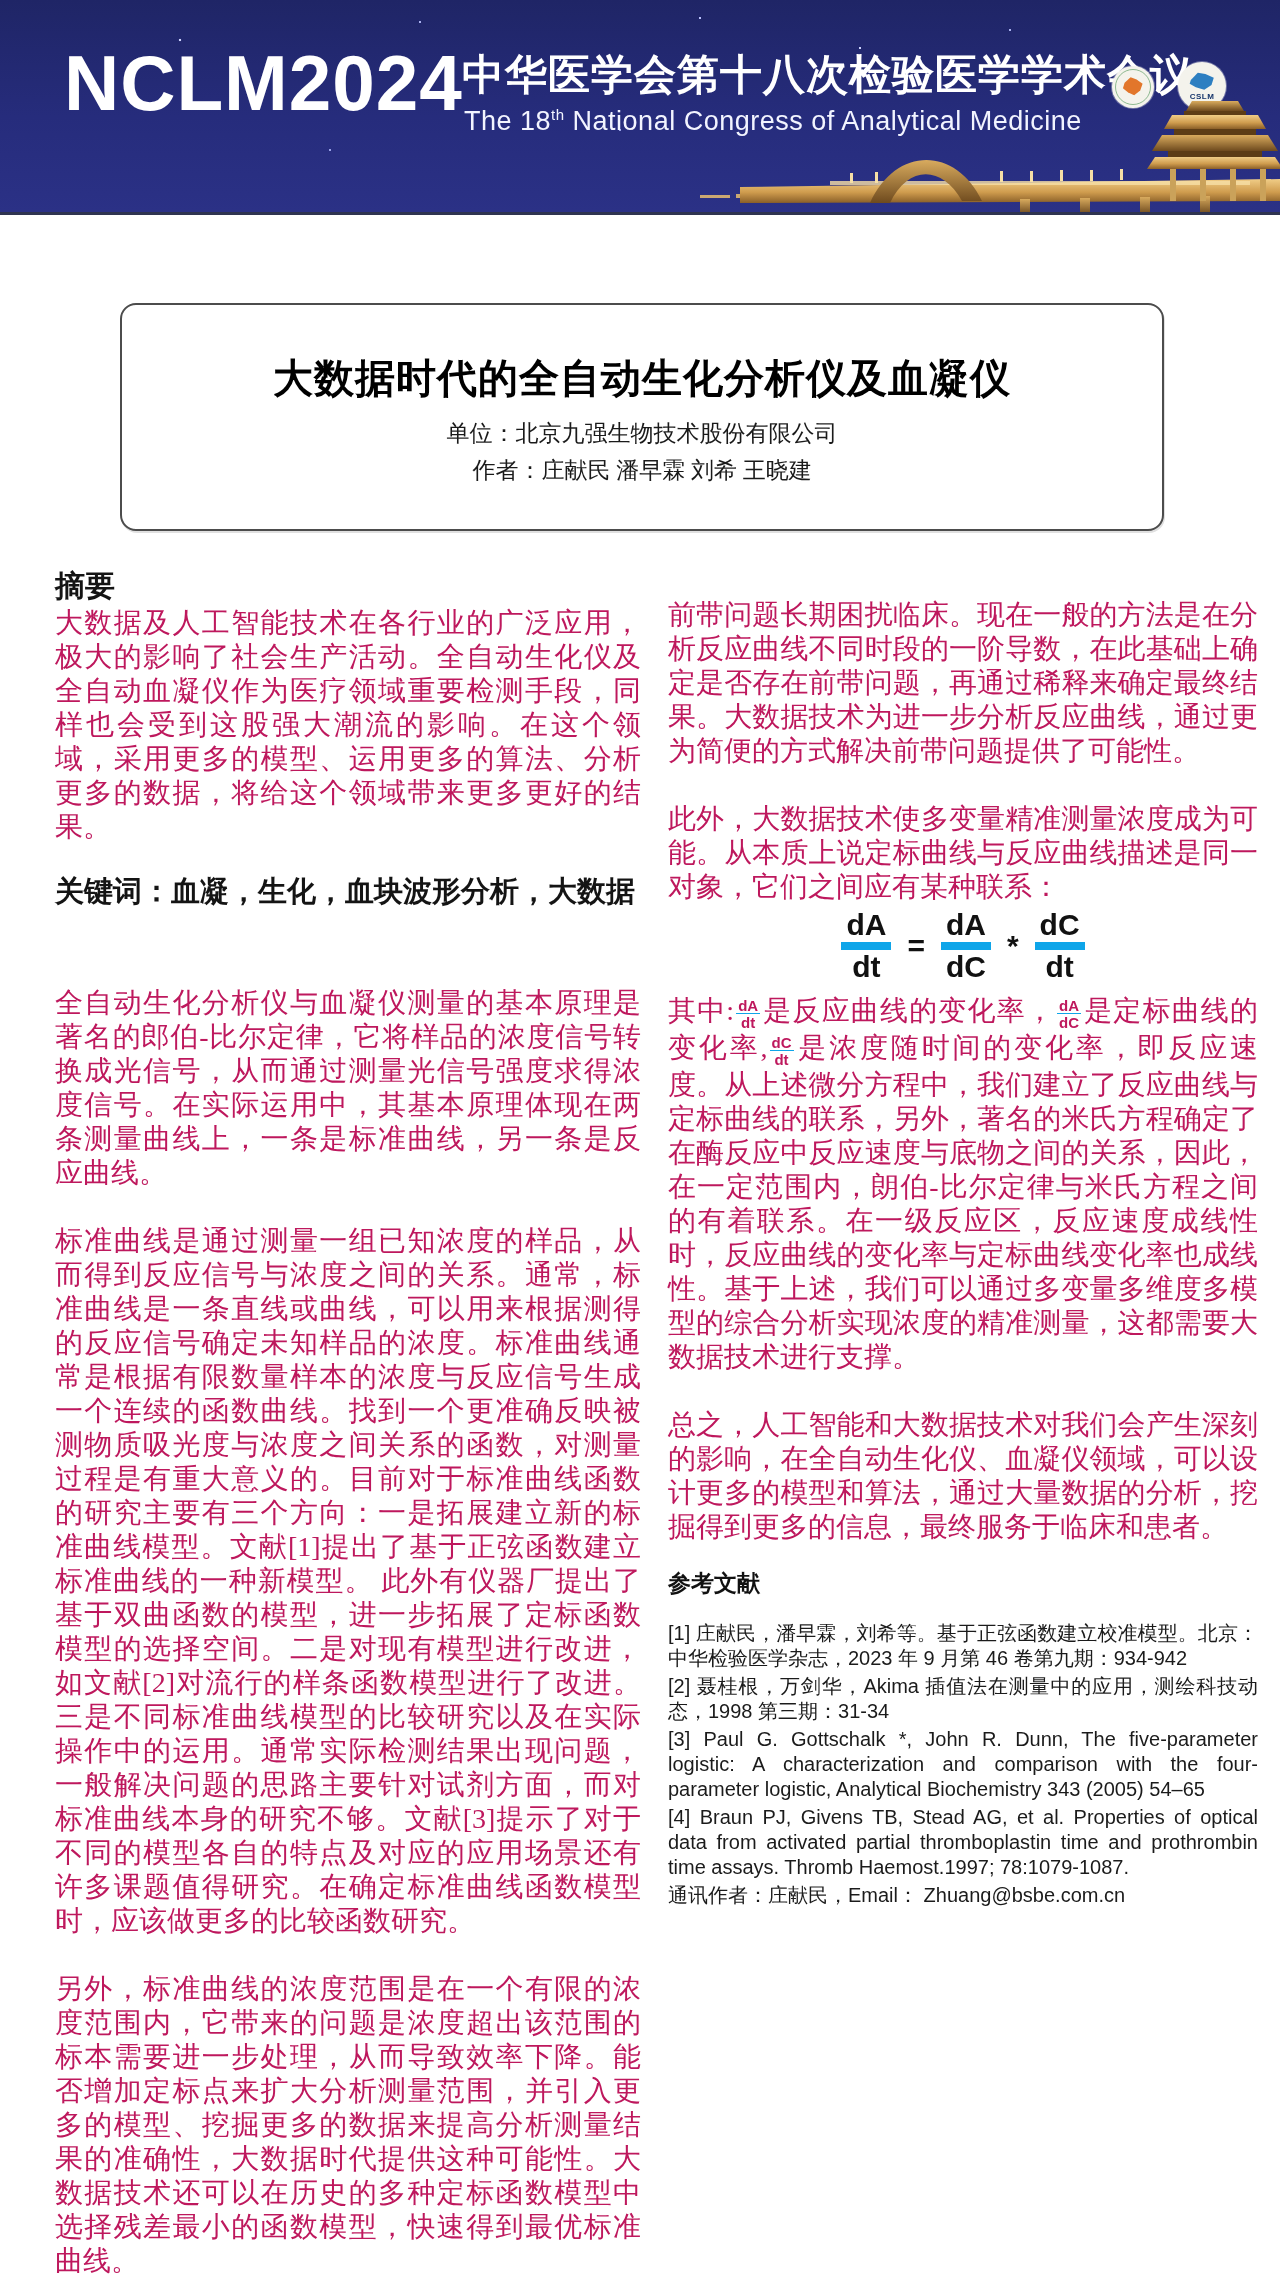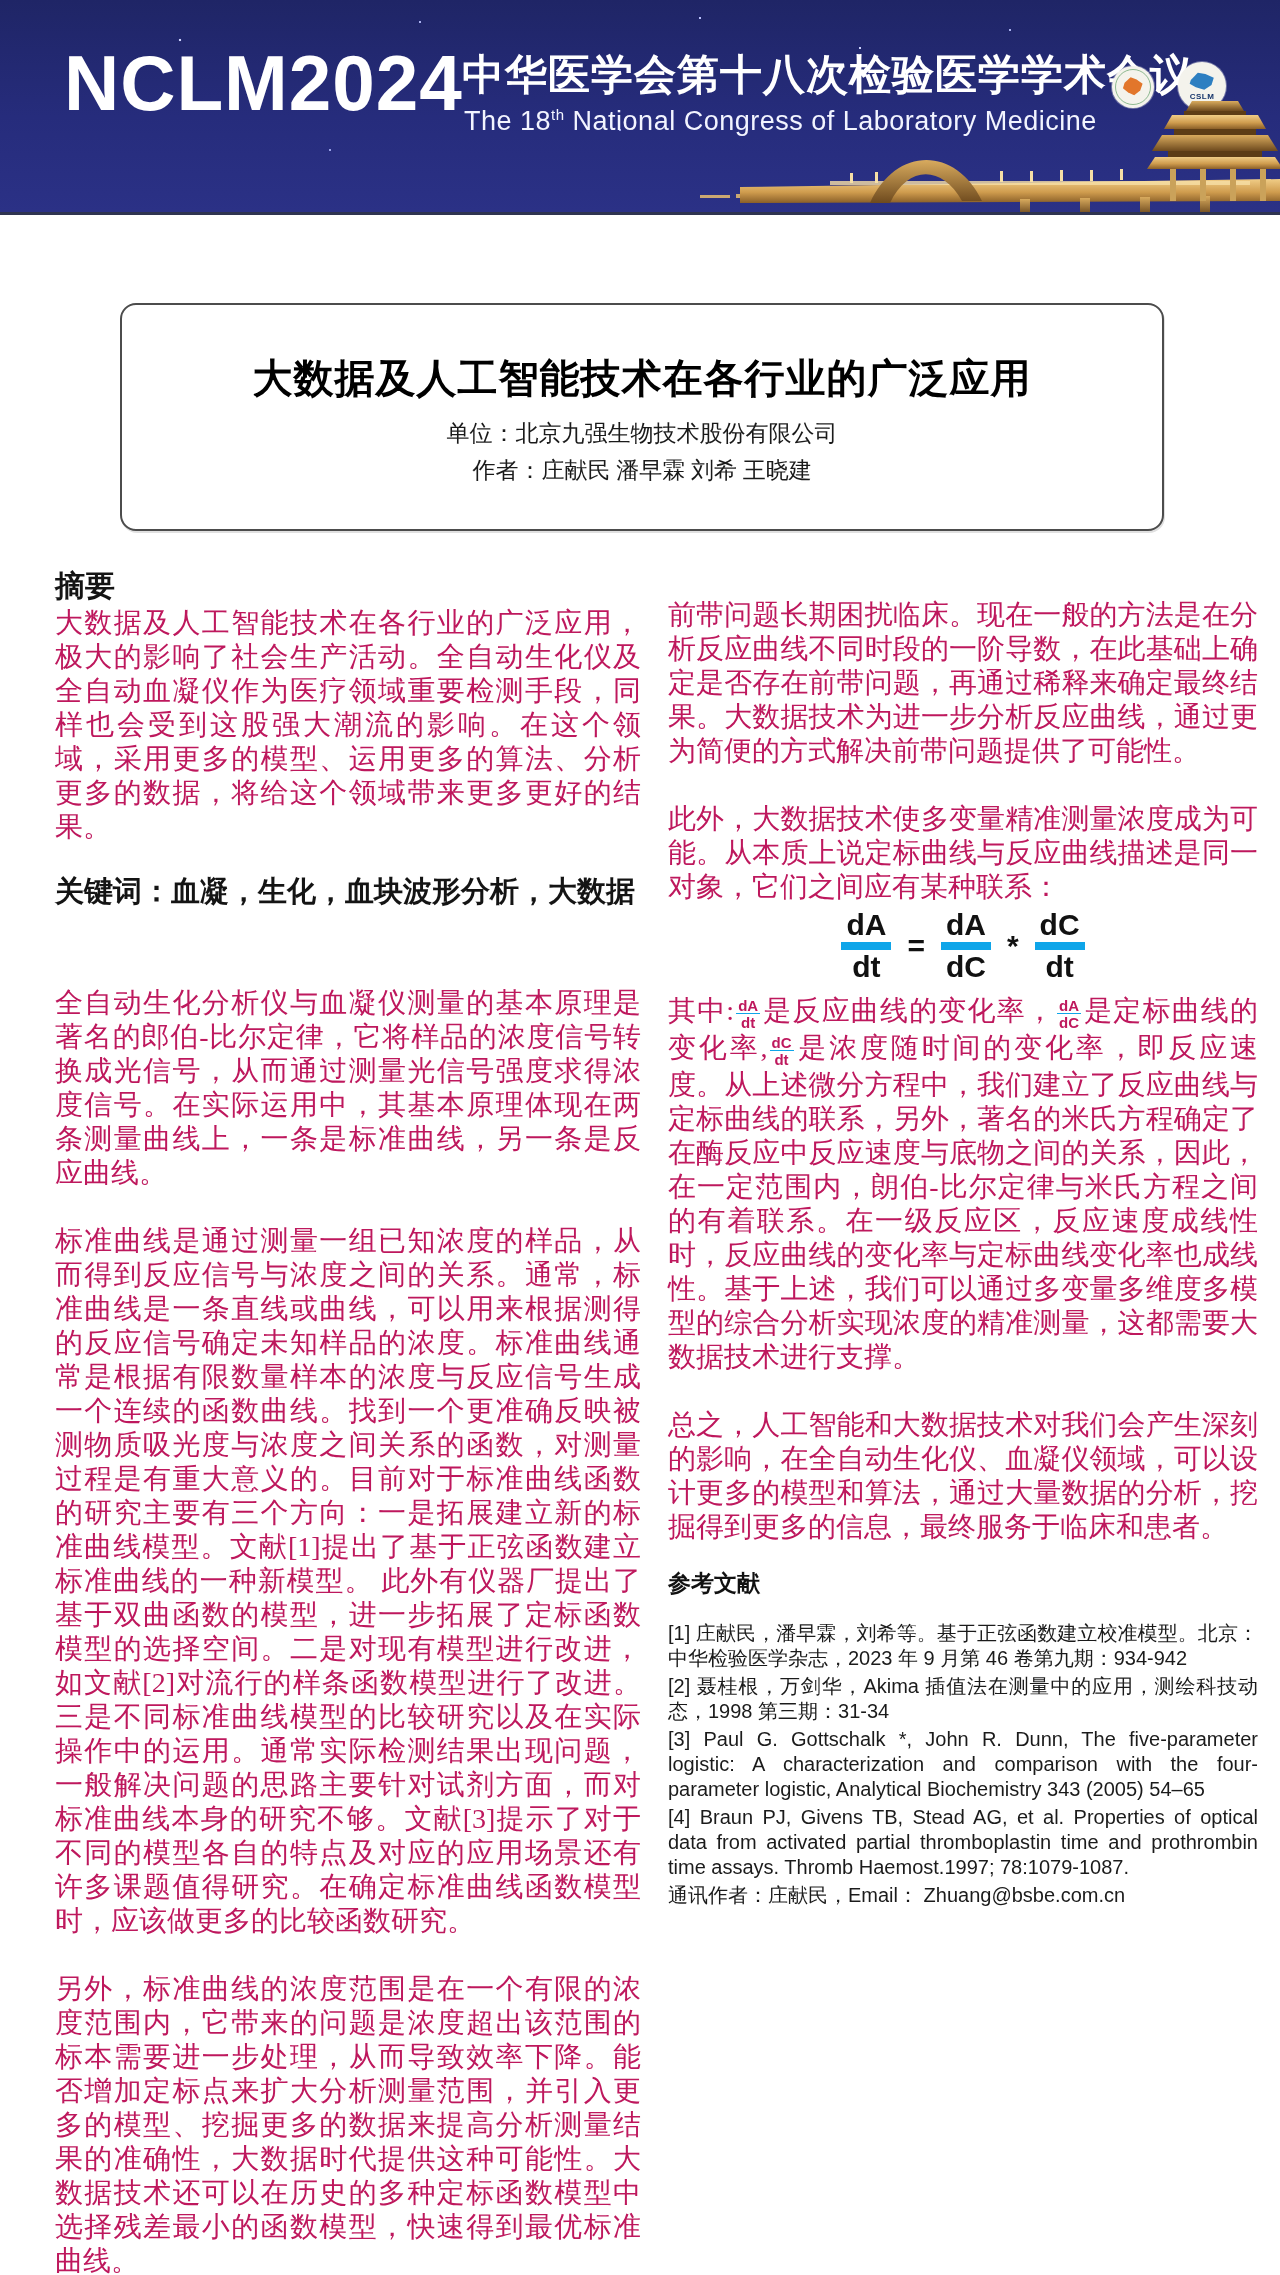--- a/index.html
+++ b/index.html
@@ -124,21 +124,21 @@
 
 <div class="page">
 
   <header class="banner">
     <div class="stars"></div>
 
     <div class="nclm-wordmark">NCLM2024</div>
 
     <div class="banner-title-cn">中华医学会第十八次检验医学学术会议</div>
 
-    <div class="banner-title-en"><span>The 18</span><sup>th</sup><span> National Congress of Laboratory Medicine</span></div>
+    <div class="banner-title-en"><span>The 18</span><sup>th</sup><span> National Congress of Analytical Medicine</span></div>
 
     <div class="round-logo logo-cma">
       <div class="ring"></div>
       <div class="blob"></div>
     </div>
     <div class="round-logo logo-cslm">
       <div class="blob"></div>
       <div class="cslm-text">CSLM</div>
     </div>
 
@@ -196,21 +196,21 @@
           <rect x="470" y="70" width="6" height="32"></rect>
             <rect x="500" y="70" width="6" height="32"></rect>
           <rect x="530" y="70" width="6" height="32"></rect>
             <rect x="560" y="70" width="6" height="32"></rect>
         </g>
       </g>
     </svg>
   </header>
 
   <section class="title-card">
-    <h2>大数据及人工智能技术在各行业的广泛应用</h2>
+    <h2>大数据时代的全自动生化分析仪及血凝仪</h2>
     <p class="affil">单位：北京九强生物技术股份有限公司</p>
     <p class="authors">作者：庄献民 潘早霖 刘希 王晓建</p>
   </section>
 
   <main class="col col-left">
     <h3 class="abstract-heading">摘要</h3>
     <p class="body-p p-abstract">大数据及人工智能技术在各行业的广泛应用，极大的影响了社会生产活动。全自动生化仪及全自动血凝仪作为医疗领域重要检测手段，同样也会受到这股强大潮流的影响。在这个领域，采用更多的模型、运用更多的算法、分析更多的数据，将给这个领域带来更多更好的结果。</p>
     <p class="keywords">关键词：血凝，生化，血块波形分析，大数据</p>
     <p class="body-p">全自动生化分析仪与血凝仪测量的基本原理是著名的郎伯-比尔定律，它将样品的浓度信号转换成光信号，从而通过测量光信号强度求得浓度信号。在实际运用中，其基本原理体现在两条测量曲线上，一条是标准曲线，另一条是反应曲线。</p>
     <p class="body-p">标准曲线是通过测量一组已知浓度的样品，从而得到反应信号与浓度之间的关系。通常，标准曲线是一条直线或曲线，可以用来根据测得的反应信号确定未知样品的浓度。标准曲线通常是根据有限数量样本的浓度与反应信号生成一个连续的函数曲线。找到一个更准确反映被测物质吸光度与浓度之间关系的函数，对测量过程是有重大意义的。目前对于标准曲线函数的研究主要有三个方向：一是拓展建立新的标准曲线模型。文献[1]提出了基于正弦函数建立标准曲线的一种新模型。 此外有仪器厂提出了基于双曲函数的模型，进一步拓展了定标函数模型的选择空间。二是对现有模型进行改进，如文献[2]对流行的样条函数模型进行了改进。三是不同标准曲线模型的比较研究以及在实际操作中的运用。通常实际检测结果出现问题，一般解决问题的思路主要针对试剂方面，而对标准曲线本身的研究不够。文献[3]提示了对于不同的模型各自的特点及对应的应用场景还有许多课题值得研究。在确定标准曲线函数模型时，应该做更多的比较函数研究。</p>

